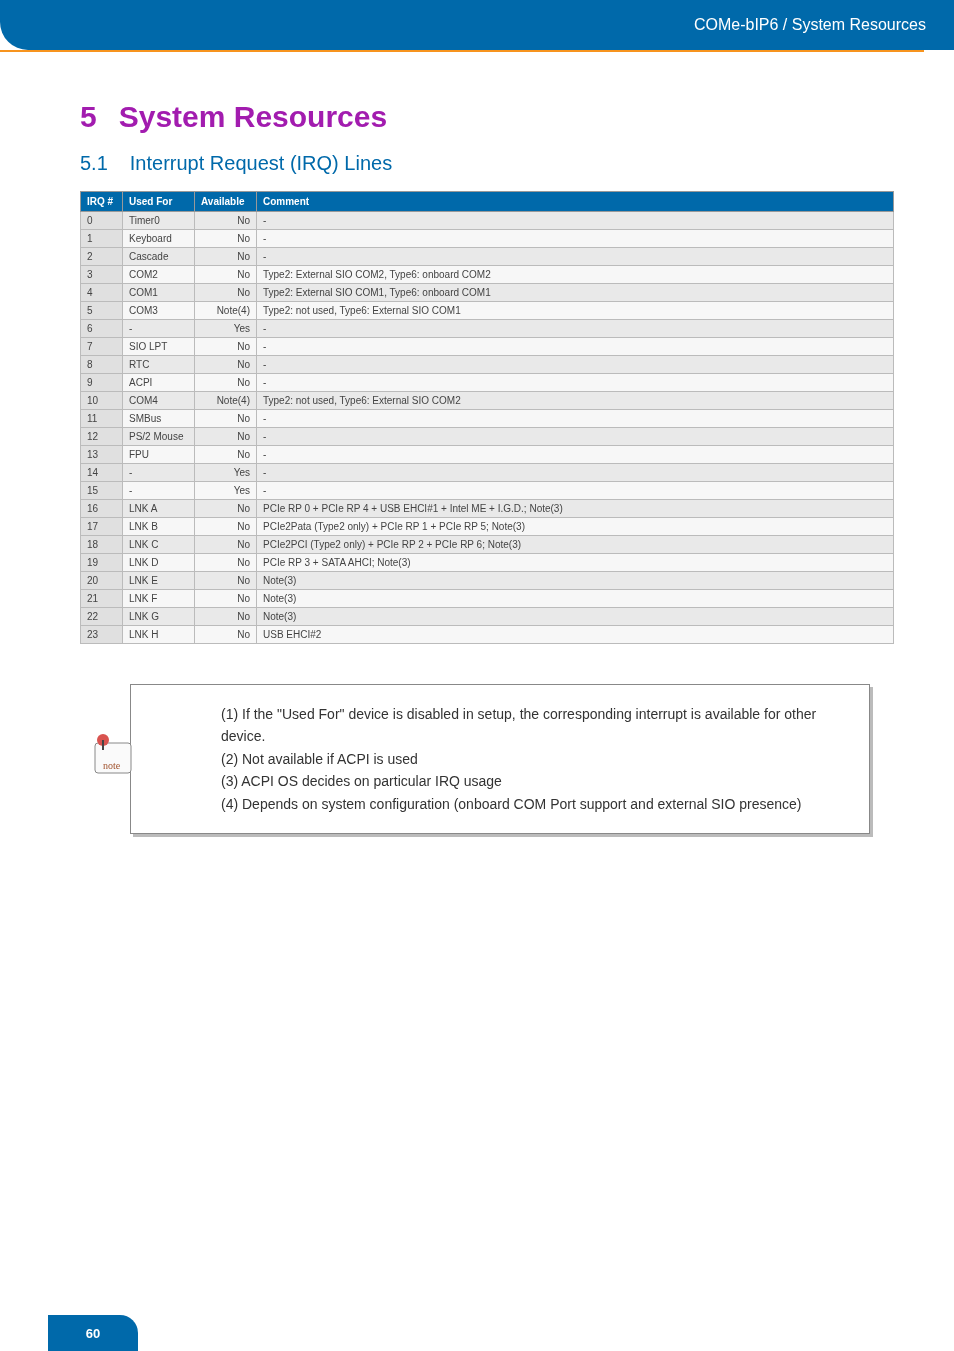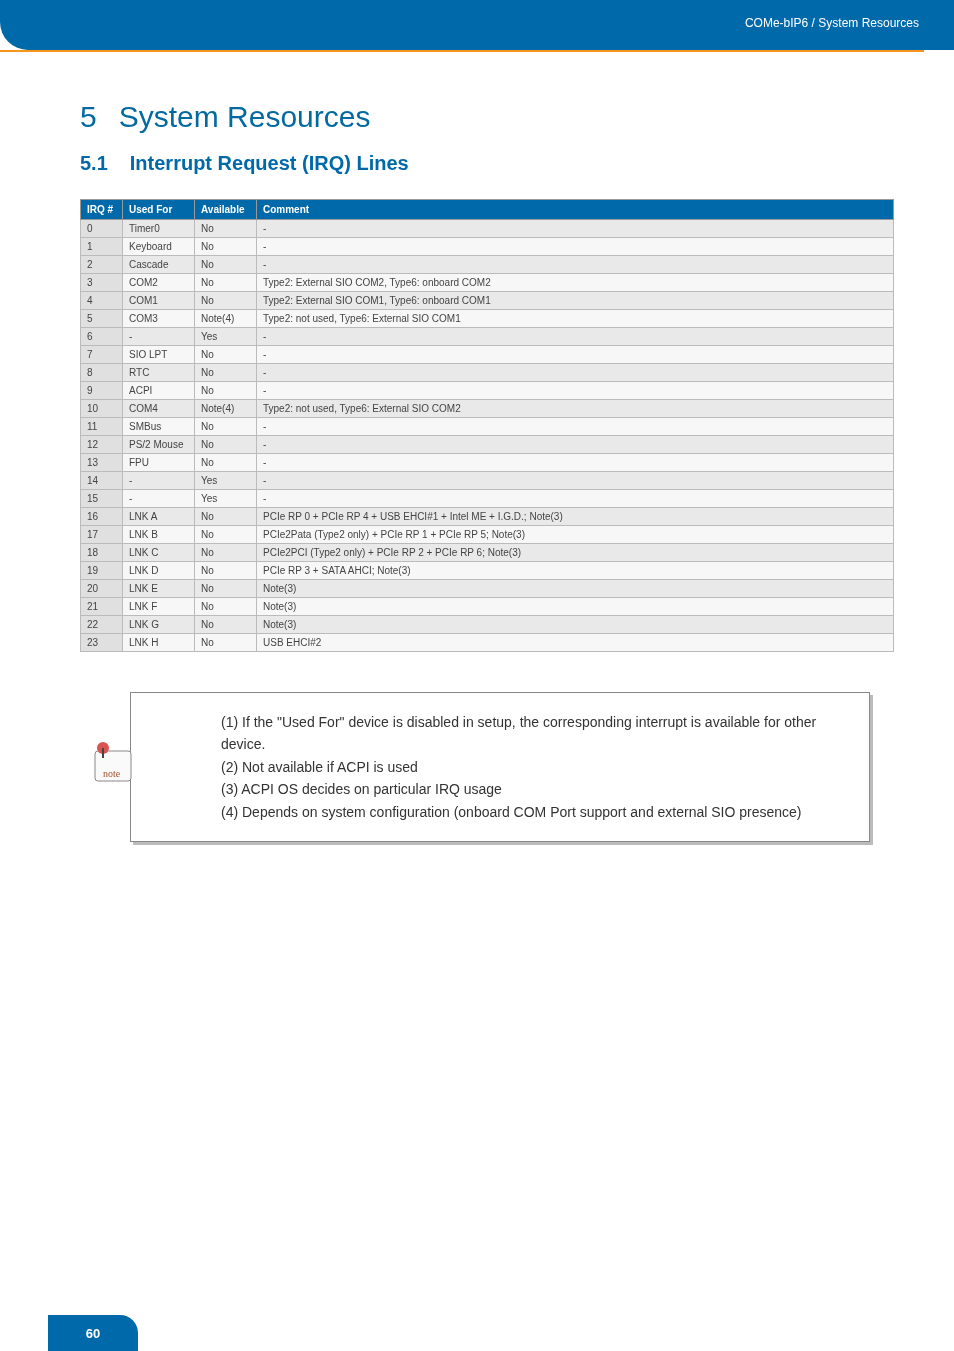--- a/index.html
+++ b/index.html
@@ -11,48 +11,48 @@
     position: relative;
   }
   .header-bar {
     height: 50px;
     background: #0069aa;
     position: relative;
     border-bottom-left-radius: 28px;
   }
   .header-bar .breadcrumb {
     position: absolute;
-    right: 35px;
+    right: 28px;
     top: 16px;
     color: #fff;
-    font-size: 12px;
+    font-size: 16px;
   }
   .orange-line {
     position: absolute;
     top: 50px;
     left: 0;
     right: 30px;
     height: 2px;
     background: #f7941e;
   }
   .content {
     padding: 50px 60px 0 80px;
   }
   h1 {
-    color: #0369a1;
+    color: #a21caf;
     font-size: 30px;
-    font-weight: normal;
+    font-weight: bold;
     margin-bottom: 18px;
   }
   h1 .num { margin-right: 22px; }
   h2 {
     color: #0069aa;
     font-size: 20px;
-    font-weight: bold;
-    margin-bottom: 24px;
+    font-weight: normal;
+    margin-bottom: 16px;
   }
   h2 .num { margin-right: 22px; }
   table.irq {
     width: 100%;
     border-collapse: collapse;
     font-size: 10px;
   }
   table.irq th {
     background: #0069aa;
     color: #fff;
@@ -63,21 +63,21 @@
   }
   table.irq td {
     padding: 3px 6px;
     border: 1px solid #bbb;
     color: #444;
   }
   table.irq tr:nth-child(odd) td { background: #e9e9e9; }
   table.irq tr:nth-child(even) td { background: #f7f7f7; }
   table.irq td:nth-child(1) { width: 42px; background: #e0e0e0 !important; }
   table.irq td:nth-child(2) { width: 72px; }
-  table.irq td:nth-child(3) { width: 62px; }
+  table.irq td:nth-child(3) { width: 62px; text-align: right; }
 
   .note-box {
     margin: 40px 0 0 50px;
     width: 740px;
     border: 1px solid #888;
     box-shadow: 3px 3px 0 #bbb;
     padding: 18px 28px 18px 90px;
     position: relative;
     font-size: 14px;
     line-height: 1.6;

